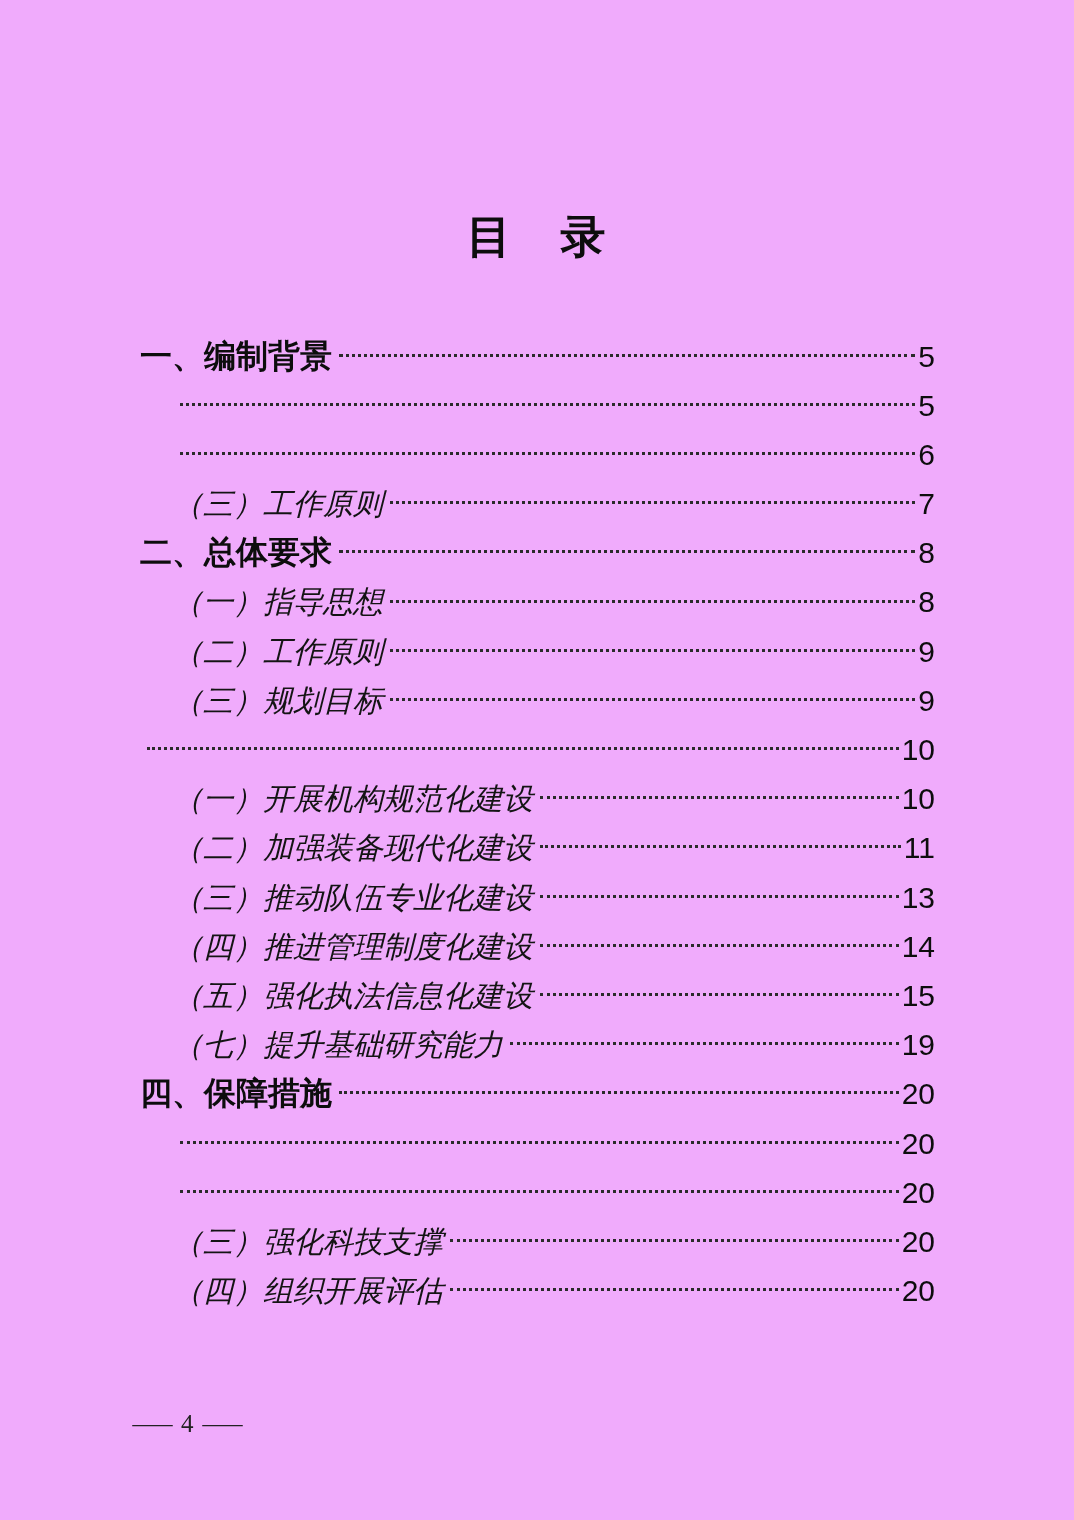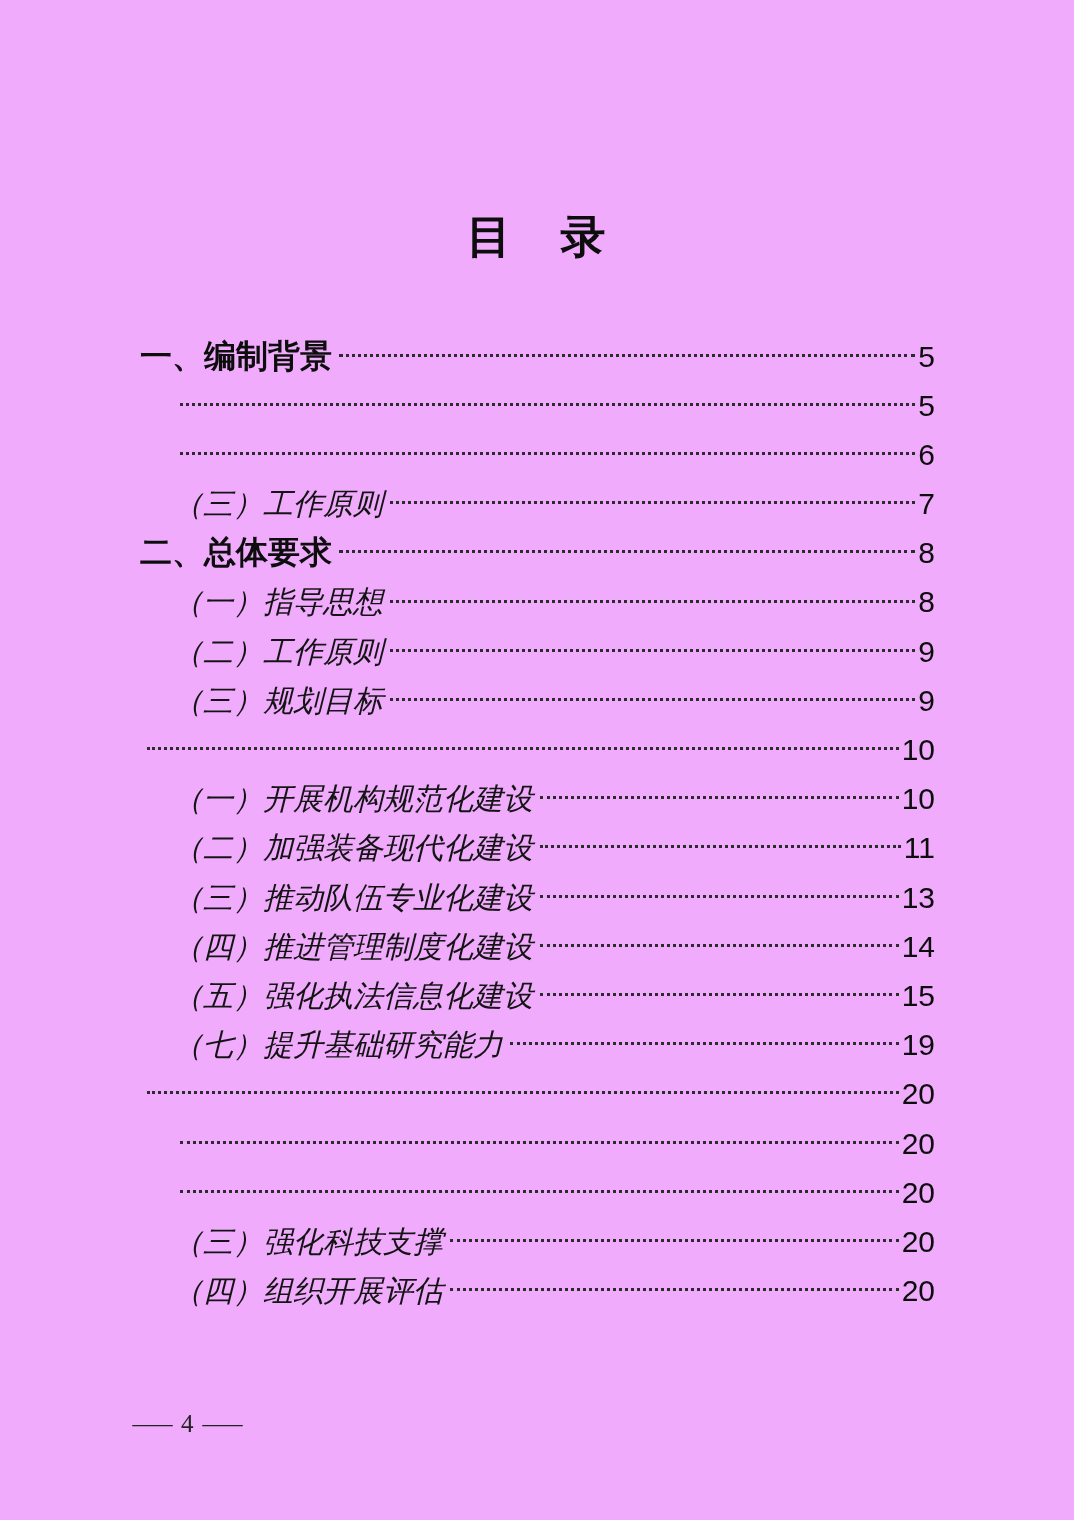--- a/index.html
+++ b/index.html
@@ -169,20 +169,21 @@
     </div>
 
 
     <div class="toc-row level2">
       <span class="toc-label">（七）提升基础研究能力</span>
       <span class="leader"></span>
       <span class="toc-page">19</span>
     </div>
 
     <div class="toc-row level1">
+      <span class="toc-label">四、保障措施</span>
       <span class="leader"></span>
       <span class="toc-page">20</span>
     </div>
 
     <div class="toc-row level2">
       <span class="leader"></span>
       <span class="toc-page">20</span>
     </div>
 
     <div class="toc-row level2">

